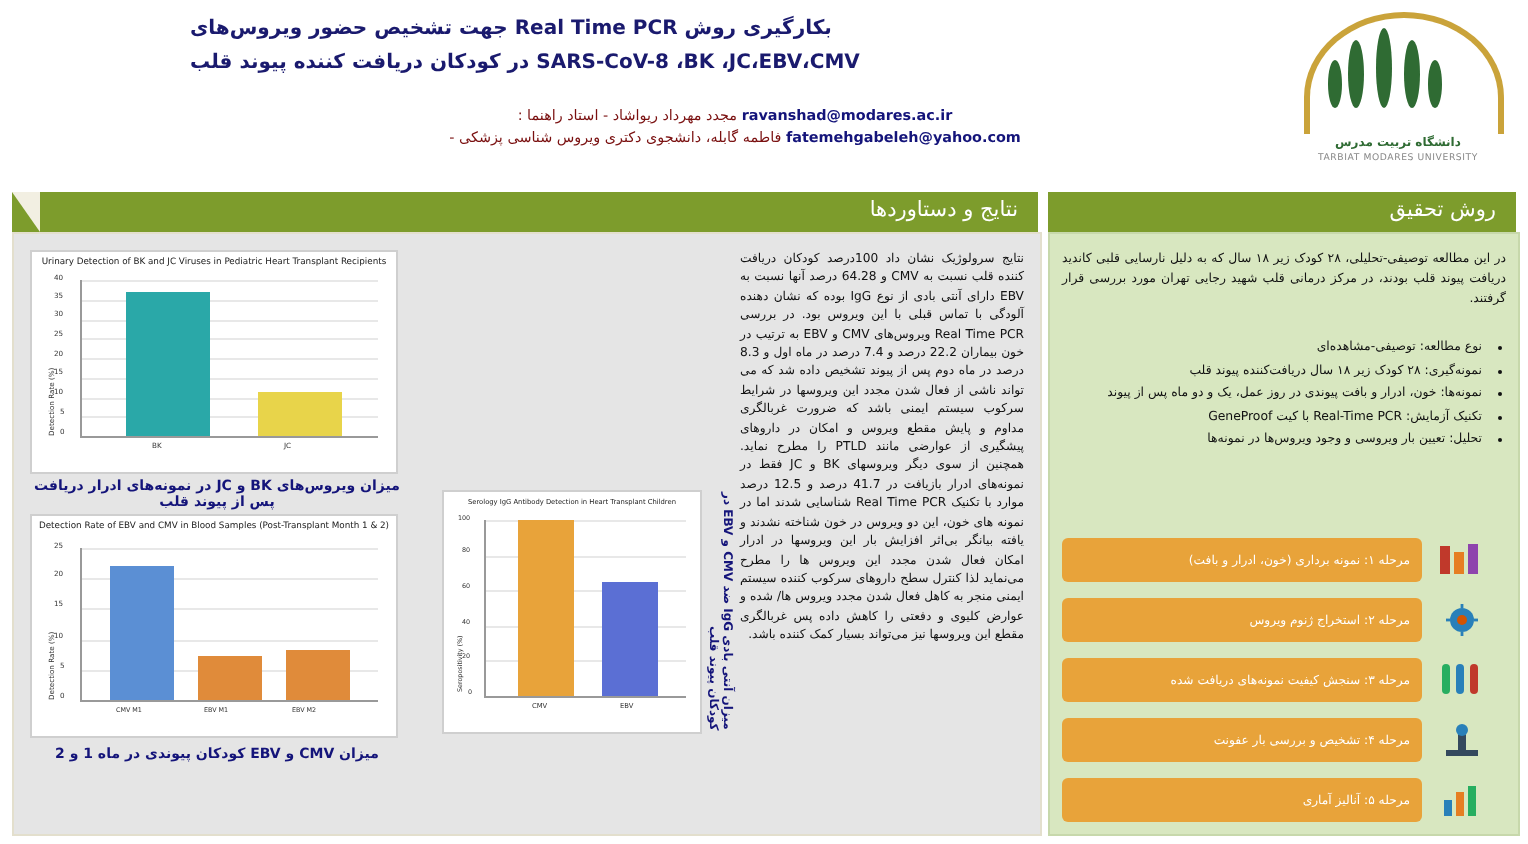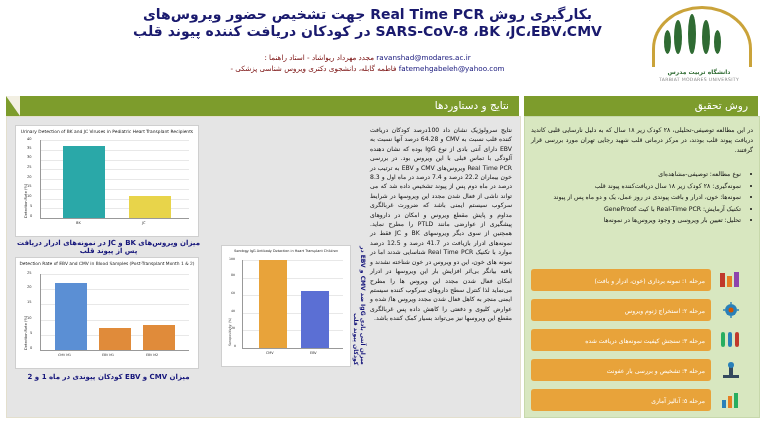--- a/index.html
+++ b/index.html
@@ -1,25 +1,25 @@
 <!DOCTYPE html>
 <html><head>
 <meta charset="utf-8">
 <style>
   html,body{margin:0;padding:0;}
   body{width:764px;height:422px;background:#ffffff;font-family:"DejaVu Sans",sans-serif;overflow:hidden;}
   .poster{position:relative;width:764px;height:422px;background:#ffffff;}
 
   
   .header{position:absolute;left:0;top:0;width:764px;height:93px;background:#ffffff;}
-  .hdr-title{position:absolute;left:95px;top:6px;width:545px;text-align:center;direction:rtl;
-    color:#1a1a6e;font-weight:bold;font-size:14px;line-height:17px;}
+  .hdr-title{position:absolute;left:95px;top:6px;width:545px;text-align:left;direction:rtl;
+    color:#1a1a6e;font-weight:bold;font-size:10px;line-height:17px;}
   .hdr-authors{position:absolute;left:95px;top:52px;width:545px;text-align:center;direction:rtl;
     color:#7a1010;font-size:7.2px;line-height:11px;}
-  .hdr-email{color:#14147a;}
+  .hdr-email{color:#14147a;font-weight:bold;}
   .logo-box{position:absolute;right:6px;top:2px;width:118px;height:88px;background:#ffffff;}
   .logo-arc{position:absolute;left:12px;top:4px;width:94px;height:58px;border:3px solid #caa33a;
     border-radius:50% 50% 0 0 / 70% 70% 0 0;border-bottom:none;}
   .logo-leaf{position:absolute;background:#2f6b33;border-radius:50% 50% 50% 50%;}
   .logo-caption{position:absolute;left:0;top:66px;width:118px;text-align:center;color:#2f6b33;
     font-size:6px;direction:rtl;font-weight:bold;}
   .logo-caption2{position:absolute;left:0;top:75px;width:118px;text-align:center;color:#888;
     font-size:4.6px;letter-spacing:.3px;}
 
   

